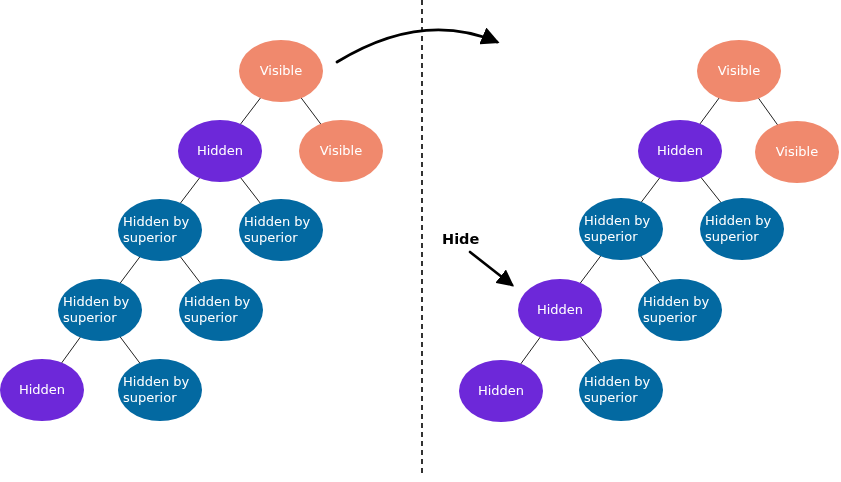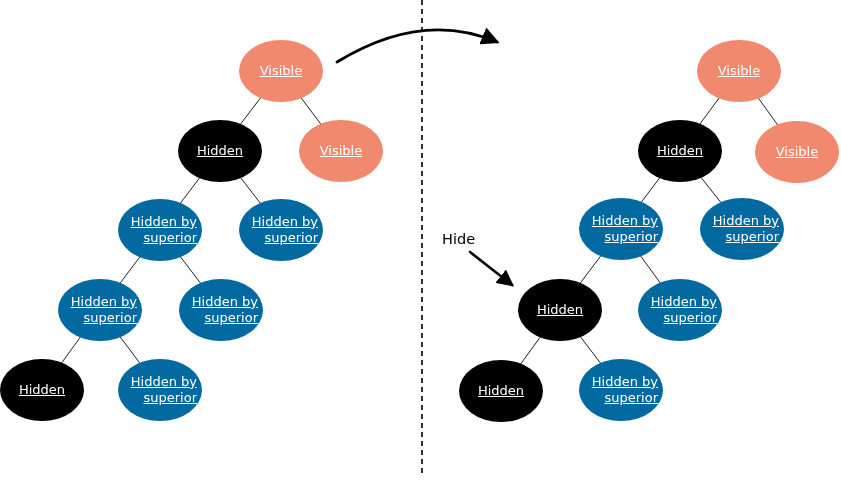--- a/index.html
+++ b/index.html
@@ -23,39 +23,38 @@
     height: 482px;
   }
   .node {
     position: absolute;
     width: 84px;
     height: 62px;
     border-radius: 50%;
     display: flex;
     align-items: center;
     justify-content: center;
-    text-align: right;
+    text-align: left;
     color: #ffffff;
     font-size: 13px;
     font-weight: 500;
     line-height: 1.25;
     padding: 0 5px;
     box-sizing: border-box;
     z-index: 2;
-    text-decoration: underline;
   }
   .node.visible { background: #F0896D; }
-  .node.hidden  { background: #000000; }
+  .node.hidden  { background: #6d28d9; }
   .node.hbs     { background: #0369a1; }
   .hide-label {
     position: absolute;
     left: 442px;
     top: 231px;
     font-size: 14.5px;
-    font-weight: 400;
+    font-weight: 700;
     color: #000000;
     z-index: 3;
   }
 </style>
 </head>
 <body>
 
 <div class="stage">
 
   <svg class="layer" viewBox="0 0 841 482">

